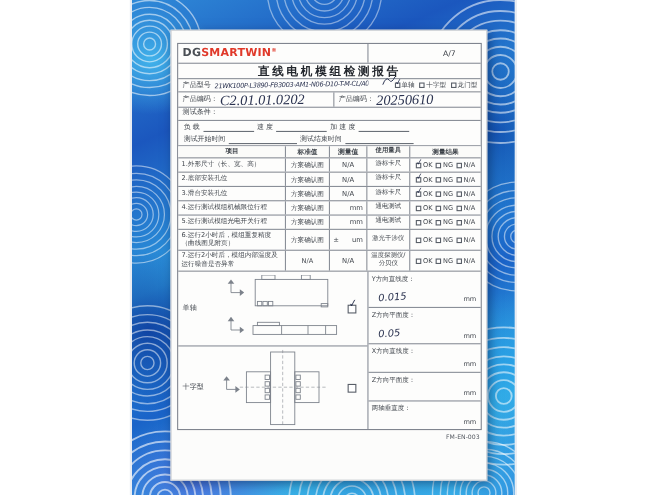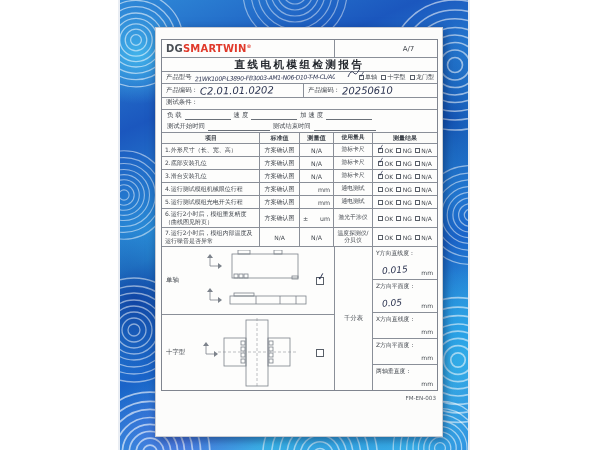--- a/index.html
+++ b/index.html
@@ -49,21 +49,21 @@
   .model-hw{font-size:6px;letter-spacing:-.3px;margin-left:3px;white-space:nowrap;max-width:140px;overflow:hidden;}
   .typegroup{position:absolute;right:3px;top:0;height:100%;display:flex;align-items:center;gap:4px;}
   .opt{display:inline-flex;align-items:center;gap:1.5px;font-size:6px;color:#41464d;}
   .cb{width:5px;height:5px;border:1px solid #595f68;display:inline-block;position:relative;background:#fff;box-sizing:border-box;flex:none;}
   .tick{position:absolute;left:-1px;top:-5px;font-size:8px;color:#2b3350;transform:rotate(-8deg);font-style:normal;line-height:1;}
 
   
   .split-row{height:14px;}
   .half{width:142px;padding-left:4px;gap:2px;}
   .half2{flex:1;padding-left:4px;gap:2px;}
-  .hw-code{font-size:10px;}
+  .hw-code{font-size:13px;font-family:Liberation Serif, serif;}
 
   .cond-label-row{height:12px;align-items:flex-start;padding-left:4px;}
   .cond-row{height:23px;flex-direction:column;justify-content:center;padding-left:5px;gap:2px;}
   .cond-line{display:flex;align-items:flex-end;gap:3px;font-size:6.3px;color:#41464d;}
   .blank{display:inline-block;border-bottom:1px solid #6a7078;height:6px;}
   .w48{width:46px;} .w60{width:62px;}
 
   
   .thead{height:11px;background:#fbfbf9;}
   .th{justify-content:center;font-size:6.3px;color:#3b4047;font-weight:bold;}
@@ -415,23 +415,20 @@
                       <rect x="73" y="29" width="4" height="4"></rect>
                       <rect x="73" y="35" width="4" height="4"></rect>
                       <rect x="73" y="41" width="4" height="4"></rect>
                     <line x1="61" y1="0" x2="61" y2="70" stroke-dasharray="3,2" stroke-width="0.5"></line>
                     <line x1="22" y1="34" x2="100" y2="34" stroke-dasharray="3,2" stroke-width="0.5"></line>
                   </g>
                 </svg>
                 <span class="dcb"></span>
               </div>
             </div>
-            <div class="colB">
-              <span>千分表</span>
-            </div>
             <div class="colC">
               <div class="mrow">
                 <span class="mlabel">Y方向直线度：</span>
                 <span class="hw mvalue">0.015</span>
                 <span class="munit">mm</span>
               </div>
               <div class="mrow">
                 <span class="mlabel">Z方向平面度：</span>
                 <span class="hw mvalue">0.05</span>
                 <span class="munit">mm</span>

